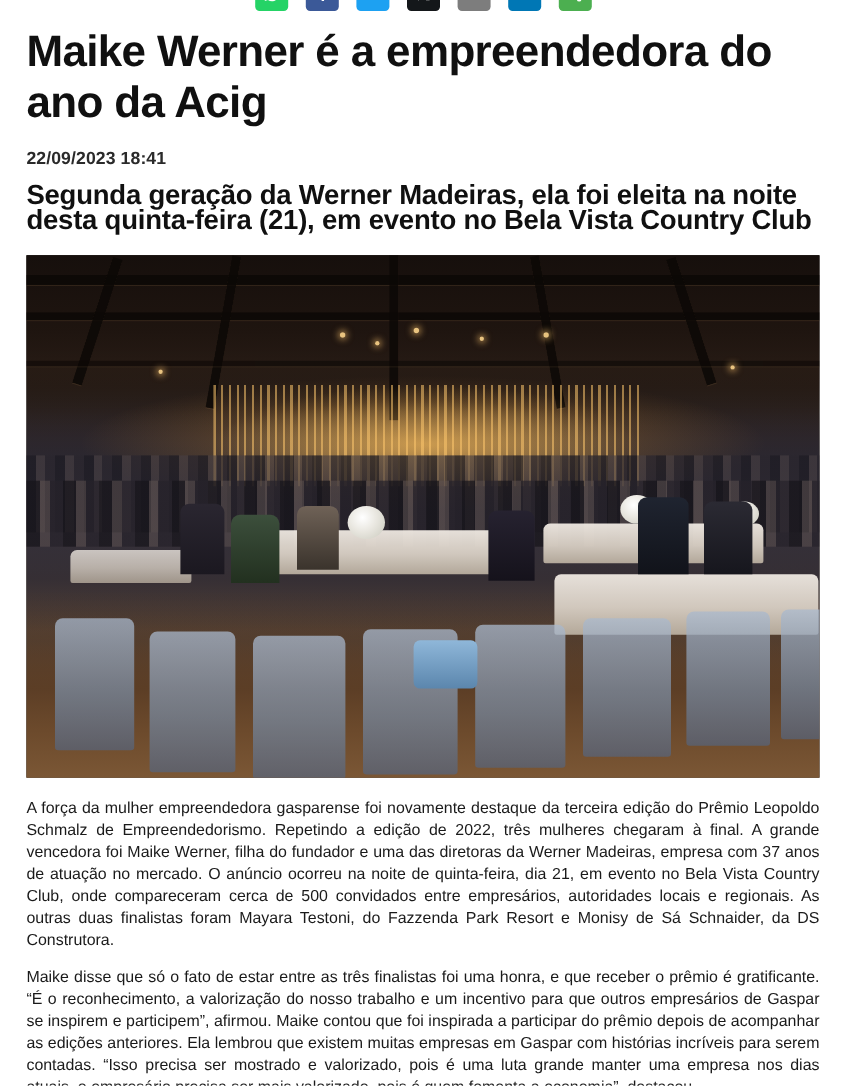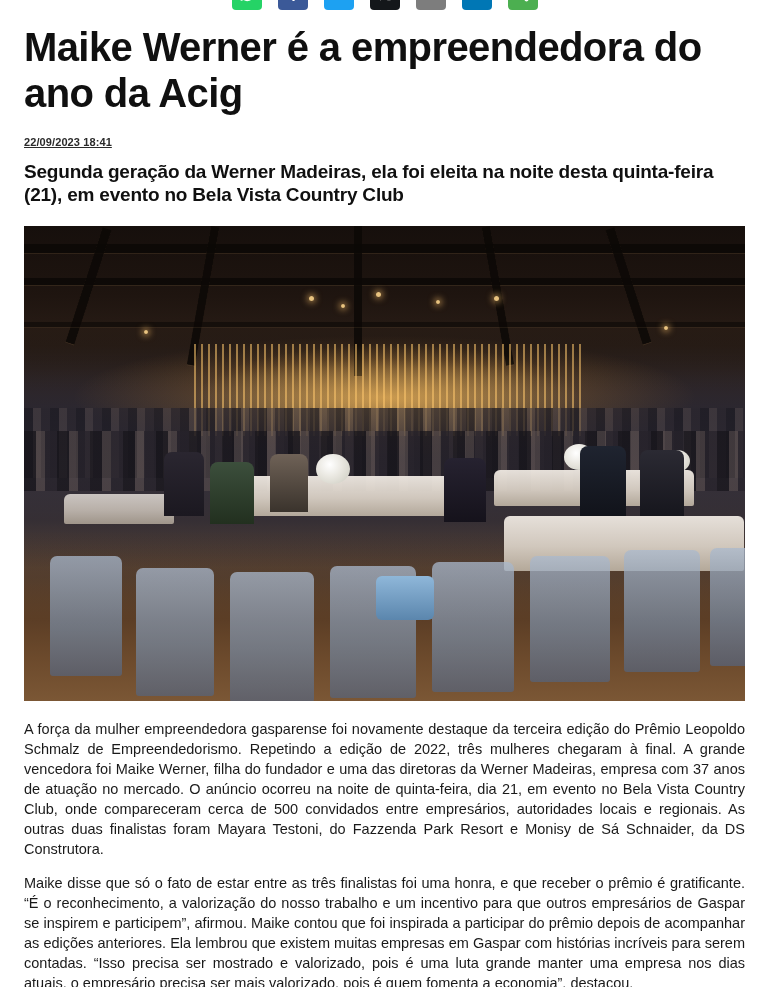--- a/index.html
+++ b/index.html
@@ -51,29 +51,28 @@
   }
   h1.headline {
     font-size: 40px;
     line-height: 46px;
     font-weight: bold;
     letter-spacing: -0.6px;
     margin: 14px 0 0 0;
     color: #101010;
   }
   .timestamp {
-    font-size: 11px;
+    font-size: 16px;
     font-weight: bold;
     color: #2a2a2a;
     margin: 20px 0 0 0;
     letter-spacing: 0.1px;
-    text-decoration: underline;
   }
   h2.subhead {
-    font-size: 19px;
+    font-size: 25px;
     line-height: 23px;
     font-weight: bold;
     color: #101010;
     margin: 12px 0 0 0;
     letter-spacing: -0.2px;
   }
 
   
   .photo-wrap {
     margin: 20px 0 0 0;

